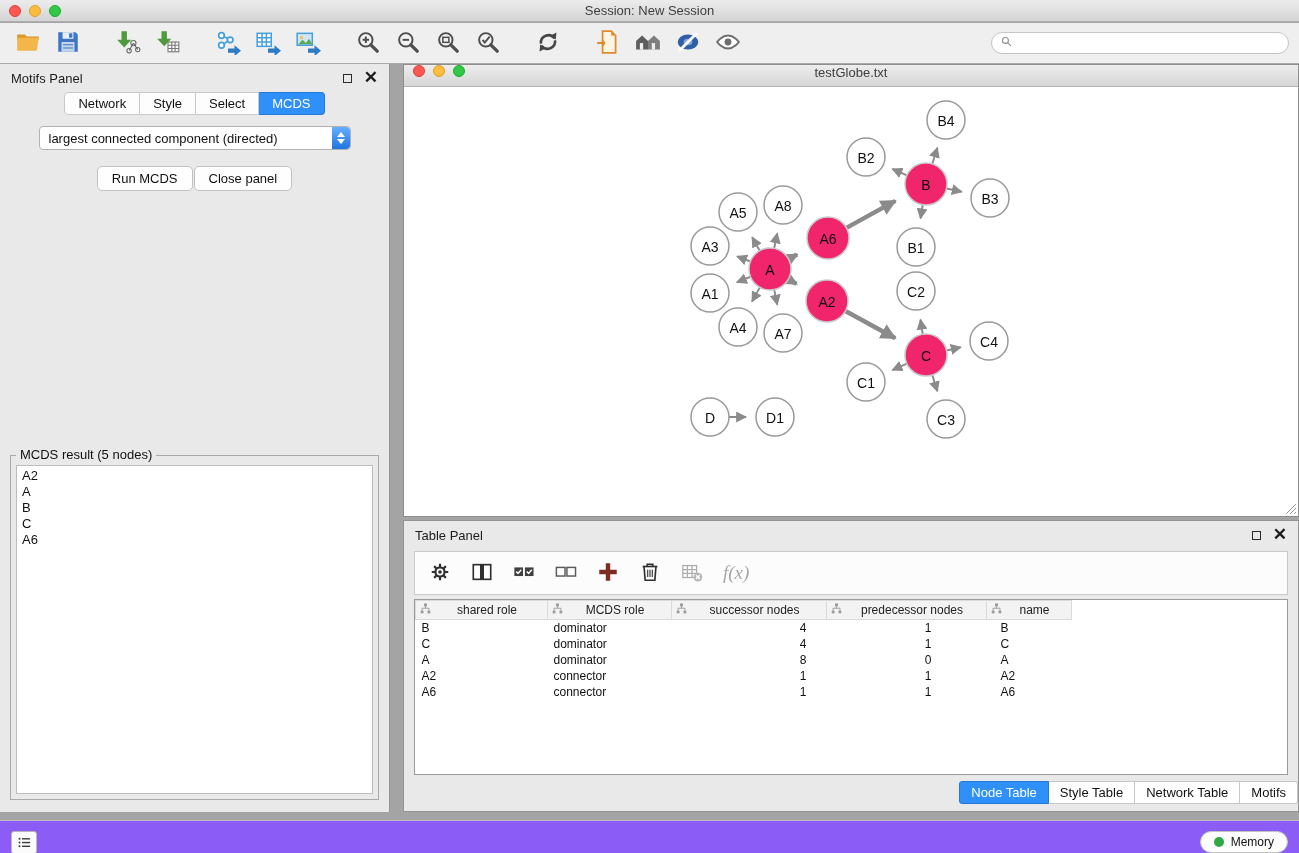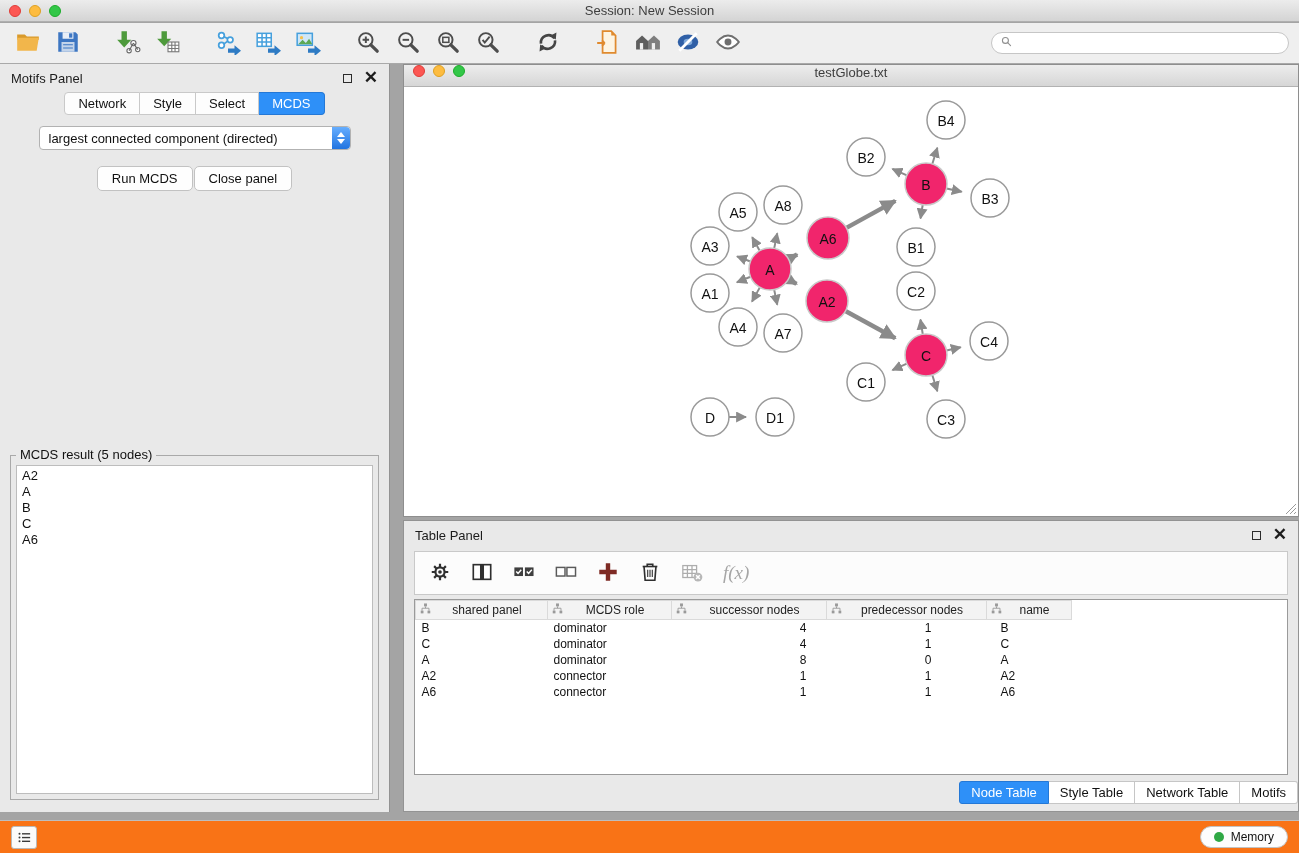--- a/index.html
+++ b/index.html
@@ -89,22 +89,22 @@
   .th-inner svg { width:11px; height:11px; flex:0 0 auto; }
   .th-label { flex:1; text-align:center; }
   td { height:16px; padding:0 6px; color:#111; white-space:nowrap; }
   .tp-tabs { position:absolute; bottom:7px; left:12px; right:0; display:flex; justify-content:flex-end; }
   .tp-tab { background:#fff; border:1px solid #C6C6C6; border-left:none; padding:3px 11px; font-size:13px; color:#111; cursor:default; }
   .tp-tab:first-child { border-left:1px solid #C6C6C6; border-radius:3px 0 0 3px; }
   .tp-tab:last-child { border-radius:0 3px 3px 0; }
   .tp-tab.active { background:#2E90F8; border-color:#2478D6; color:#fff; }
 
   
-  .statusbar { position:absolute; bottom:0; left:0; right:0; height:33px; background:#f97316;
-    border-top:1px solid #BDBDBD; display:flex; align-items:center; padding:10px 11px; }
+  .statusbar { position:absolute; bottom:0; left:0; right:0; height:33px; background:#8b5cf6;
+    border-top:1px solid #BDBDBD; display:flex; align-items:flex-start; padding:10px 11px; }
   .list-btn { width:26px; height:23px; border:1px solid #B9B9B9; border-radius:3px; background:#FBFBFB;
     display:flex; align-items:center; justify-content:center; }
   .list-btn svg { width:15px; height:15px; }
   .memory-btn { margin-left:auto; display:flex; align-items:center; gap:7px; border:1px solid #C2C2C2;
     border-radius:12px; background:#FDFDFD; padding:3px 13px; font-size:12px; color:#111; cursor:default; }
   .memory-dot { width:10px; height:10px; border-radius:50%; background:#2FA845; }
 </style>
 </head>
 <body>
 
@@ -508,21 +508,21 @@
           <thead>
               <tr>
                 <th style="width: 132px;">
                   <span class="th-inner">
                     <span><svg viewBox="0 0 12 12">
                         <rect x="4.4" y="0.5" width="3.2" height="3.2" fill="#9A9A9A"></rect>
                         <path d="M6 3.7v2M2.2 8.3V5.7h7.6v2.6" stroke="#9A9A9A" fill="none"></path>
                         <rect x="0.8" y="8.3" width="3" height="3" fill="#9A9A9A"></rect>
                         <rect x="8.2" y="8.3" width="3" height="3" fill="#9A9A9A"></rect>
                       </svg></span>
-                    <span class="th-label">shared panel</span>
+                    <span class="th-label">shared role</span>
                   </span>
                 </th>
                 <th style="width: 124px;">
                   <span class="th-inner">
                     <span><svg viewBox="0 0 12 12">
                         <rect x="4.4" y="0.5" width="3.2" height="3.2" fill="#9A9A9A"></rect>
                         <path d="M6 3.7v2M2.2 8.3V5.7h7.6v2.6" stroke="#9A9A9A" fill="none"></path>
                         <rect x="0.8" y="8.3" width="3" height="3" fill="#9A9A9A"></rect>
                         <rect x="8.2" y="8.3" width="3" height="3" fill="#9A9A9A"></rect>
                       </svg></span>

